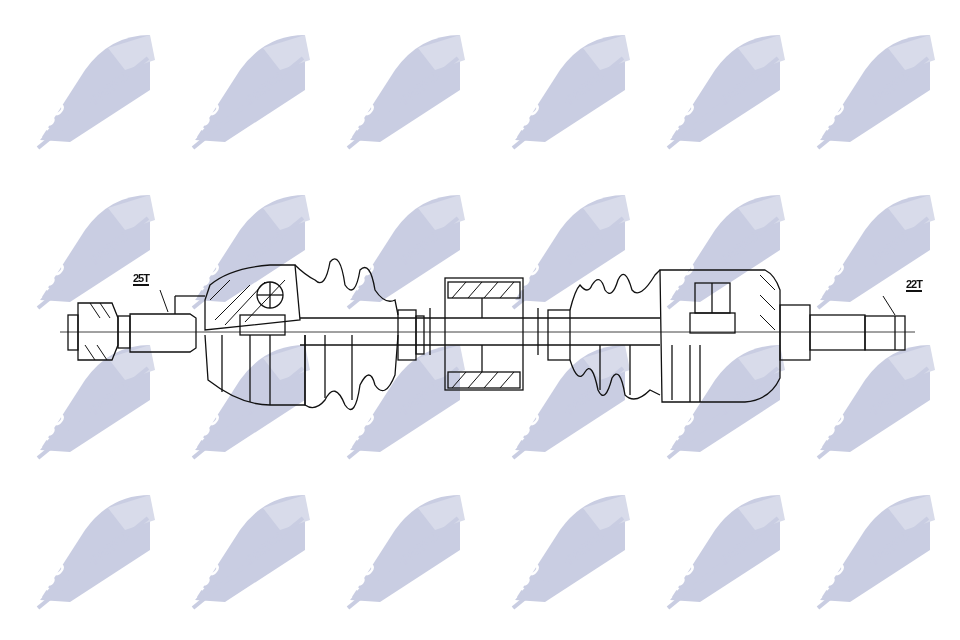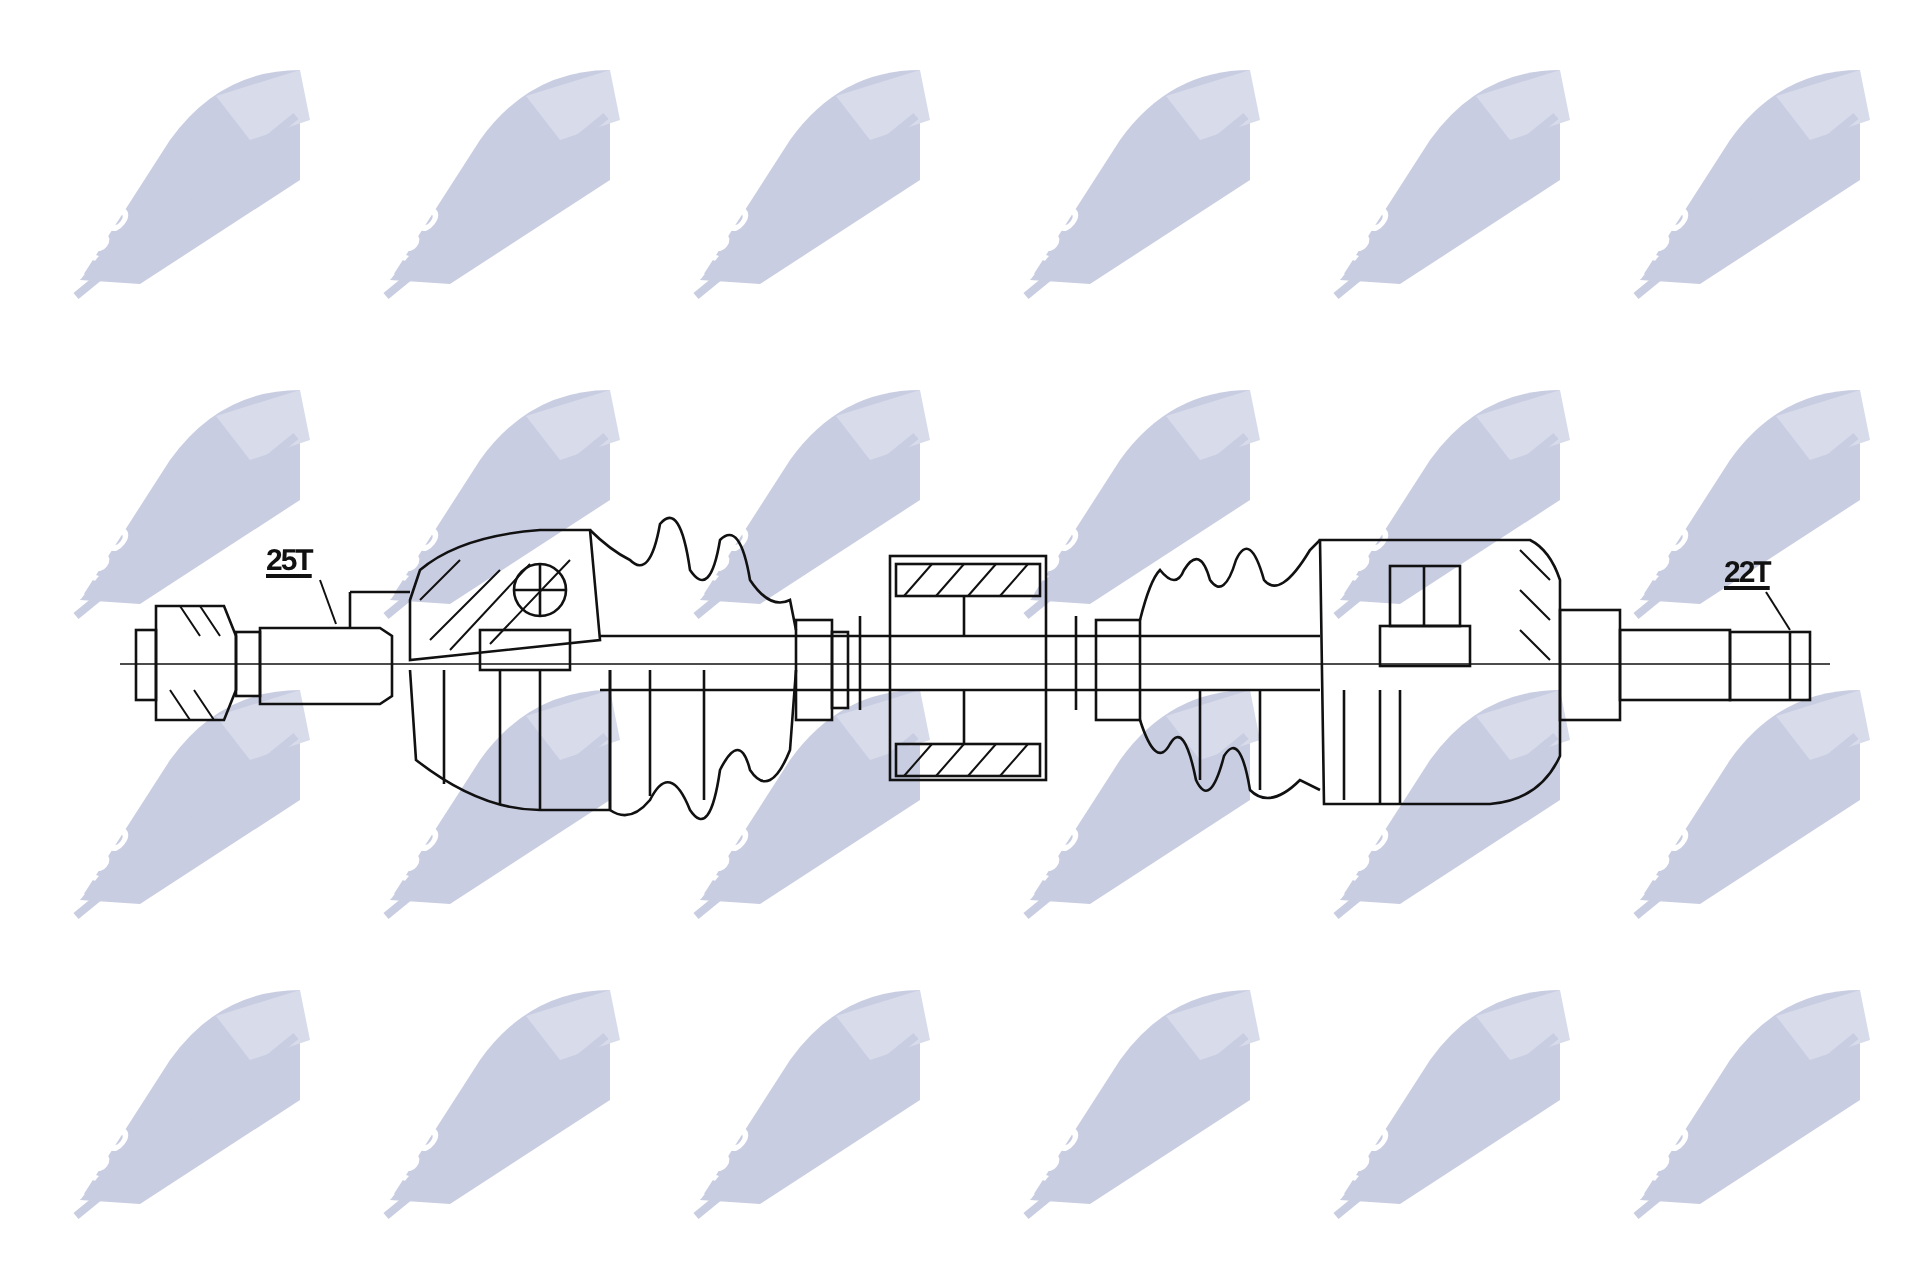--- a/index.html
+++ b/index.html
@@ -1,19 +1,19 @@
 <!DOCTYPE html>
 <html><head>
 <meta charset="utf-8">
 <style>
   html,body{margin:0;padding:0;background:#ffffff;}
   body{width:960px;height:640px;position:relative;overflow:hidden;font-family:"Liberation Sans",sans-serif;}
   #wm{position:absolute;left:0;top:0;width:960px;height:640px;}
   #drawing{position:absolute;left:0;top:0;width:960px;height:640px;}
-  .lbl{position:absolute;font-family:"Liberation Sans",sans-serif;font-weight:bold;font-size:15px;color:#111;letter-spacing:-1px;text-decoration:underline;text-decoration-thickness:2px;text-underline-offset:2px;}
+  .lbl{position:absolute;font-family:"Liberation Sans",sans-serif;font-weight:bold;font-size:11px;color:#111;letter-spacing:-1px;text-decoration:underline;text-decoration-thickness:2px;text-underline-offset:2px;}
 </style>
 </head>
 <body>
 
 <svg id="wm" viewBox="0 0 960 640">
   <defs>
     <g id="logo">
       <path d="M10 110 L55 40 Q80 5 120 5 L120 60 L40 112 Z" fill="#c9cde2"></path>
       <path d="M78 18 L120 5 L125 30 L95 40 Z" fill="#d8dbea"></path>
       <line x1="8" y1="118" x2="118" y2="28" stroke="#c9cde2" stroke-width="4"></line>
@@ -223,13 +223,13 @@
     <rect x="810" y="315" width="55" height="35"></rect>
     <rect x="865" y="316" width="40" height="34"></rect>
     <line x1="895" y1="316" x2="895" y2="350"></line>
   </g>
 
   <line x1="160" y1="290" x2="168" y2="312" stroke-width="1"></line>
   <line x1="883" y1="296" x2="895" y2="315" stroke-width="1"></line>
 </svg>
 
 <div class="lbl" style="left:133px;top:272px;">25T</div>
-<div class="lbl" style="left:862px;top:278px;">22T</div>
+<div class="lbl" style="left:906px;top:278px;">22T</div>
 
 </body></html>

